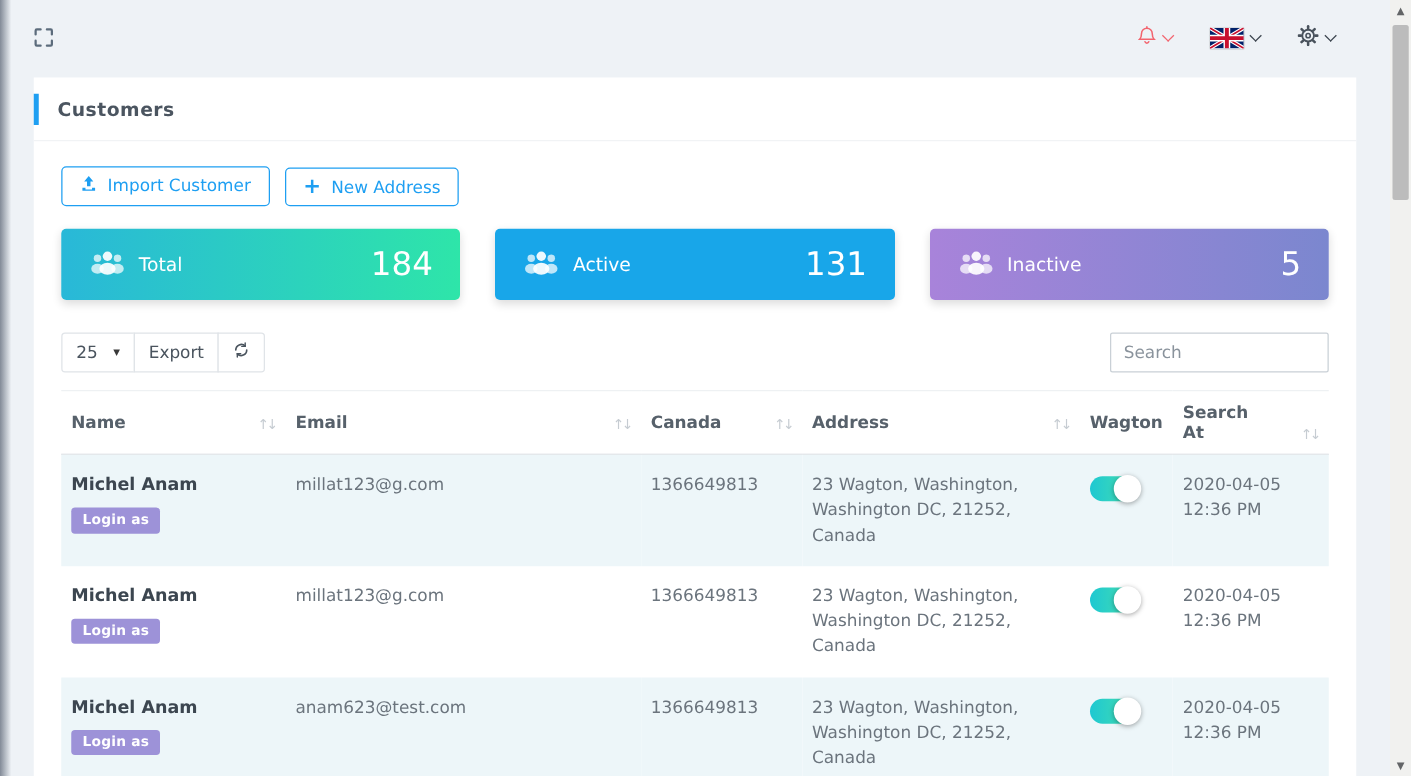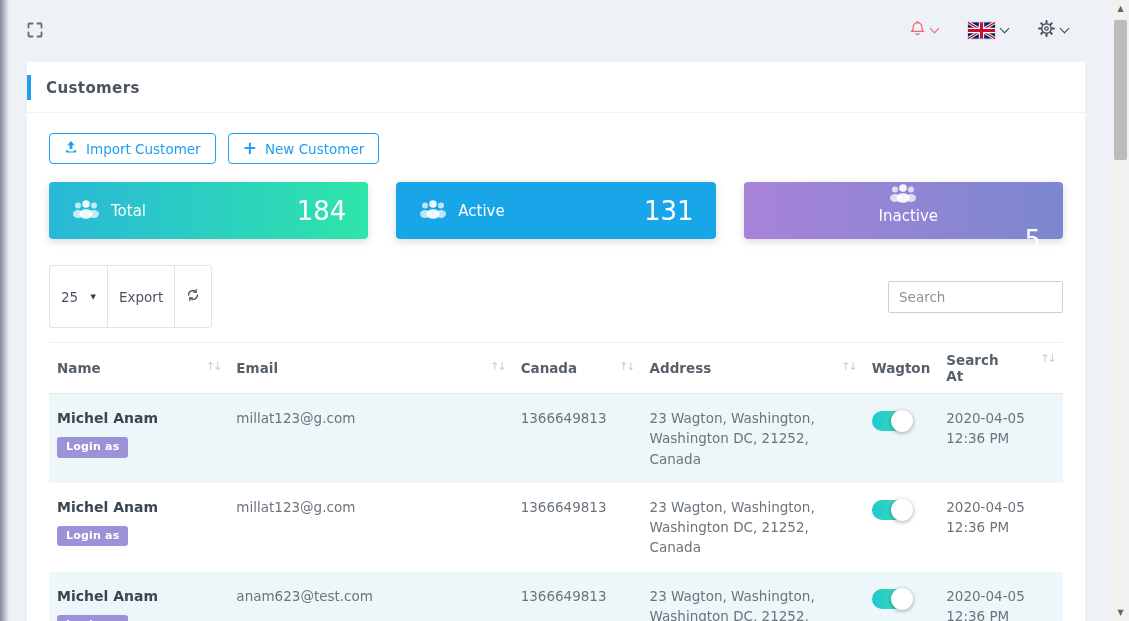--- a/index.html
+++ b/index.html
@@ -56,39 +56,39 @@
     display:flex; align-items:center; padding:0 22px;
     box-shadow:0 3px 8px rgba(0,0,0,.14);
   }
   .stat-label { margin-left:10px; font-size:15px; }
   .stat-value { margin-left:auto; font-size:26px; }
   
   .controls { display:flex; align-items:center; justify-content:space-between; margin-bottom:14px; }
   .btn-group { display:inline-flex; }
   .btn-group > * {
     border:1px solid #e0e4e8; background:#fff; color:#4a545e;
-    font-size:13.5px; padding:22px 11px; margin-left:-1px; cursor:pointer;
+    font-size:13.5px; padding:6px 11px; margin-left:-1px; cursor:pointer;
     display:inline-flex; align-items:center; font-family:inherit;
   }
   .btn-group > *:first-child { border-radius:3px 0 0 3px; margin-left:0; }
   .btn-group > *:last-child { border-radius:0 3px 3px 0; }
   .select-box { width:59px; justify-content:space-between; }
   .select-box .caret { font-size:7px; color:#3a3a3a; }
   .search-input {
     width:175px; padding:7px 10px; border:1px solid #c9d0d6; border-radius:2px;
     font-size:13.5px; color:#495057; font-family:inherit; background:#fff;
   }
   .search-input::placeholder { color:#8a939c; }
   
   table { width:100%; border-collapse:collapse; font-size:13.5px; }
   thead th {
     text-align:left; padding:9px 8px; font-size:13.5px; font-weight:bold; color:#57616b;
     border-top:1px solid #eef1f3; border-bottom:1px solid #e4e8eb;
   }
-  .th-inner { display:flex; align-items:flex-start; justify-content:space-between;gap:42px; }
+  .th-inner { display:flex; align-items:flex-end; justify-content:space-between;gap:42px; }
   .sort-icon { color:#c6ccd2; font-size:11px; letter-spacing:-2px; font-weight:normal; }
   tbody td { vertical-align:top; padding:14px 8px; height:85px; color:#6b747d; line-height:1.5; }
   tbody tr:nth-child(odd) { background:#edf6f9; }
   .cust-name { color:#3c4650; font-weight:bold; font-size:14px; margin-bottom:6px; }
   .badge {
     display:inline-block; background:#9d92d8; color:#fff; font-size:11px; font-weight:bold;
     padding:2px 9px; border-radius:3px; cursor:pointer; letter-spacing:.2px;
   }
   .toggle {
     position:relative; display:inline-block; width:38px; height:20px; border-radius:10px;
@@ -185,21 +185,21 @@
           <span>
             <svg width="14" height="14" viewBox="0 0 16 16" fill="#1e9ff2">
               <path d="M8 1 L12.2 6 H9.6 V10.2 H6.4 V6 H3.8 Z"></path>
               <path d="M2.2 11.6 H5 V13.2 H11 V11.6 H13.8 V14.4 H2.2 Z"></path>
             </svg>
           </span>
           <span>Import Customer</span>
         </button>
         <button class="btn-outline">
           <span class="plus">+</span>
-          <span>New Customer</span>
+          <span>New Address</span>
         </button>
       </div>
 
       <div class="stats-row">
           <div class="stat-card" style="background: linear-gradient(90deg, rgb(41, 184, 216), rgb(46, 229, 169));">
             <span><svg width="30" height="21" viewBox="0 0 30 21">
                 <g fill="rgba(255,255,255,.72)">
                   <circle cx="7" cy="7.5" r="3"></circle>
                   <circle cx="23" cy="7.5" r="3"></circle>
                   <ellipse cx="7" cy="16" rx="5" ry="4"></ellipse>
@@ -222,21 +222,21 @@
                   <ellipse cx="23" cy="16" rx="5" ry="4"></ellipse>
                 </g>
                 <g fill="rgba(255,255,255,.92)">
                   <circle cx="15" cy="6" r="3.8"></circle>
                   <ellipse cx="15" cy="16" rx="6.5" ry="4.8"></ellipse>
                 </g>
               </svg></span>
             <span class="stat-label">Active</span>
             <span class="stat-value">131</span>
           </div>
-          <div class="stat-card" style="background: linear-gradient(90deg, rgb(168, 131, 218), rgb(123, 135, 207)); flex-direction: column;">
+          <div class="stat-card" style="background: linear-gradient(90deg, rgb(168, 131, 218), rgb(123, 135, 207));">
             <span><svg width="30" height="21" viewBox="0 0 30 21">
                 <g fill="rgba(255,255,255,.72)">
                   <circle cx="7" cy="7.5" r="3"></circle>
                   <circle cx="23" cy="7.5" r="3"></circle>
                   <ellipse cx="7" cy="16" rx="5" ry="4"></ellipse>
                   <ellipse cx="23" cy="16" rx="5" ry="4"></ellipse>
                 </g>
                 <g fill="rgba(255,255,255,.92)">
                   <circle cx="15" cy="6" r="3.8"></circle>
                   <ellipse cx="15" cy="16" rx="6.5" ry="4.8"></ellipse>

